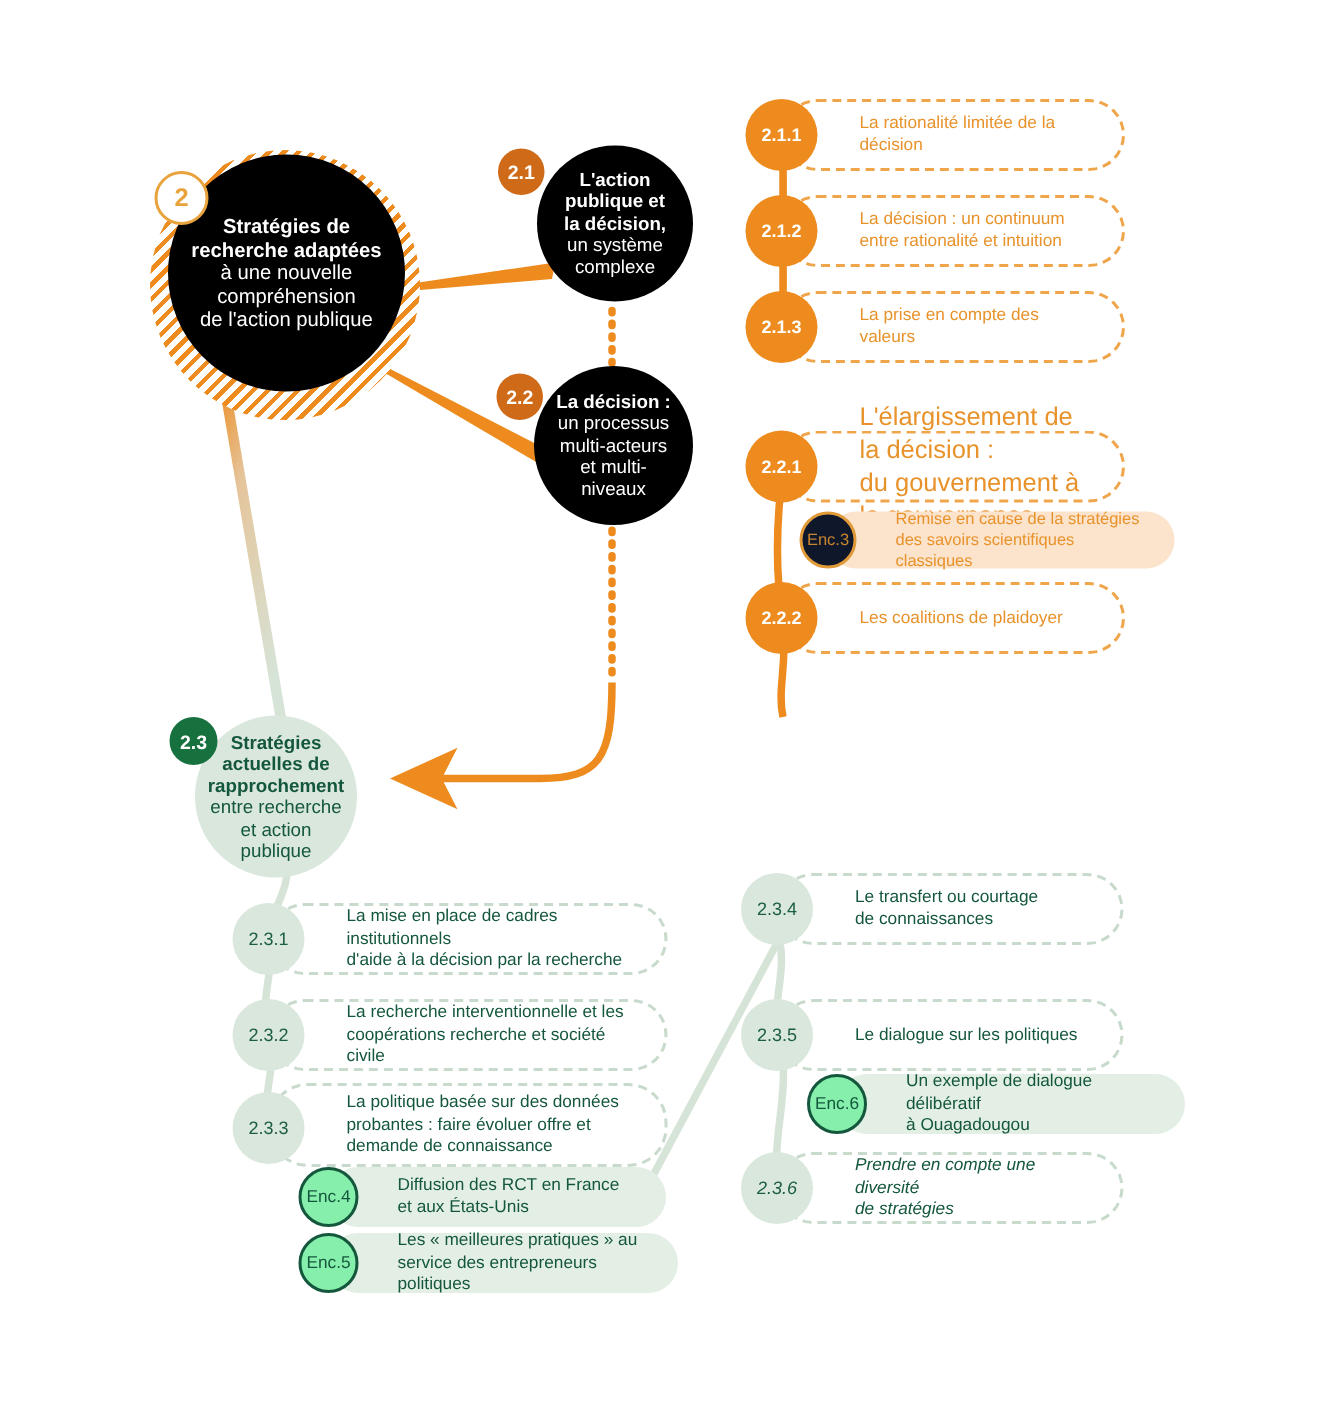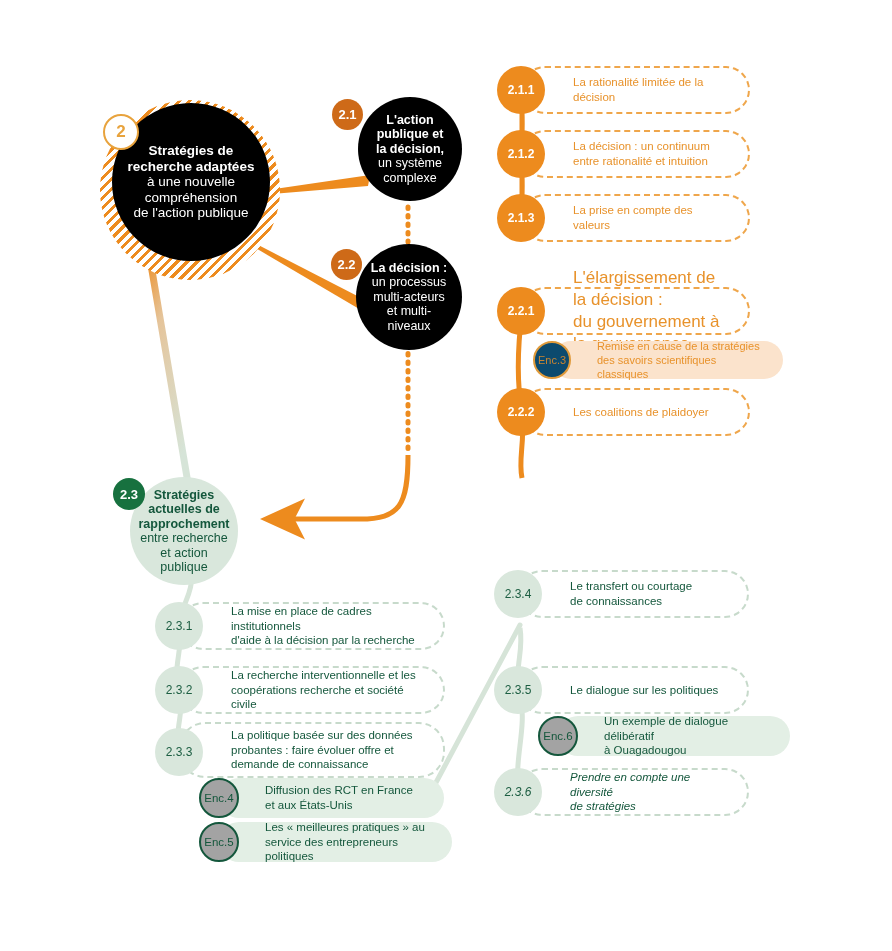--- a/index.html
+++ b/index.html
@@ -36,31 +36,31 @@
                   align-items:center;justify-content:center;box-sizing:border-box;flex:none;}
 
   
   .row.o .pill{border:2px dashed #EFA64B;background:transparent;}
   .row.o .pill .txt{color:#E8922B;}
   .row.o .numcircle{background:#ED8B1E;color:#ffffff;font-weight:bold;}
 
   
   .row.oenc .pill{border:none;background:#FBE3CC;}
   .row.oenc .pill .txt{color:#E8922B;}
-  .row.oenc .numcircle{background:#0c4a6e;border:2px solid #E09A3A;color:#C98430;font-weight:normal;}
+  .row.oenc .numcircle{background:#0f172a;border:2px solid #E09A3A;color:#C98430;font-weight:normal;}
 
   
   .row.g .pill{border:2px dashed #C7DACB;background:transparent;}
   .row.g .pill .txt{color:#14573C;}
   .row.g .numcircle{background:#D9E7DC;color:#1C5E42;font-weight:normal;}
 
   
   .row.genc .pill{border:none;background:#E3EFE5;}
   .row.genc .pill .txt{color:#14573C;}
-  .row.genc .numcircle{background:#a3a3a3;border:2.5px solid #14573C;color:#14573C;font-weight:normal;}
+  .row.genc .numcircle{background:#86efac;border:2.5px solid #14573C;color:#14573C;font-weight:normal;}
 </style>
 </head>
 <body>
 
 <div id="canvas">
 
   <svg class="svg-layer" viewBox="0 0 892 951">
     <defs>
       <linearGradient id="gradOrangeGreen" x1="0" y1="0" x2="0.35" y2="1">
         <stop offset="0%" stop-color="#ED8B1E"></stop>
@@ -248,21 +248,21 @@
   <div class="row genc" style="left:199px;top:822px;width:253px;height:40px;">
     <div class="pill" style="left:20px;width:233px;border-radius:20px;">
       <div class="txt" style="font-size:11.5px;padding-left:46px;">
         <div>Les « meilleures pratiques » au</div>
         <div>service des entrepreneurs politiques</div>
       </div>
     </div>
     <div class="numcircle" style="width:40px;height:40px;font-size:11.5px;">Enc.5</div>
   </div>
 
-  <div class="row g" style="left:494px;top:570px;width:255px;height:48px;">
+  <div class="row g" style="left:494px;top:582px;width:255px;height:48px;">
     <div class="pill" style="width:231px;">
       <div class="txt" style="font-size:11.5px;">
         <div>Le transfert ou courtage</div>
         <div>de connaissances</div>
       </div>
     </div>
     <div class="numcircle" style="width:48px;height:48px;font-size:12px;">2.3.4</div>
   </div>
 
   <div class="row g" style="left:494px;top:666px;width:255px;height:48px;">

